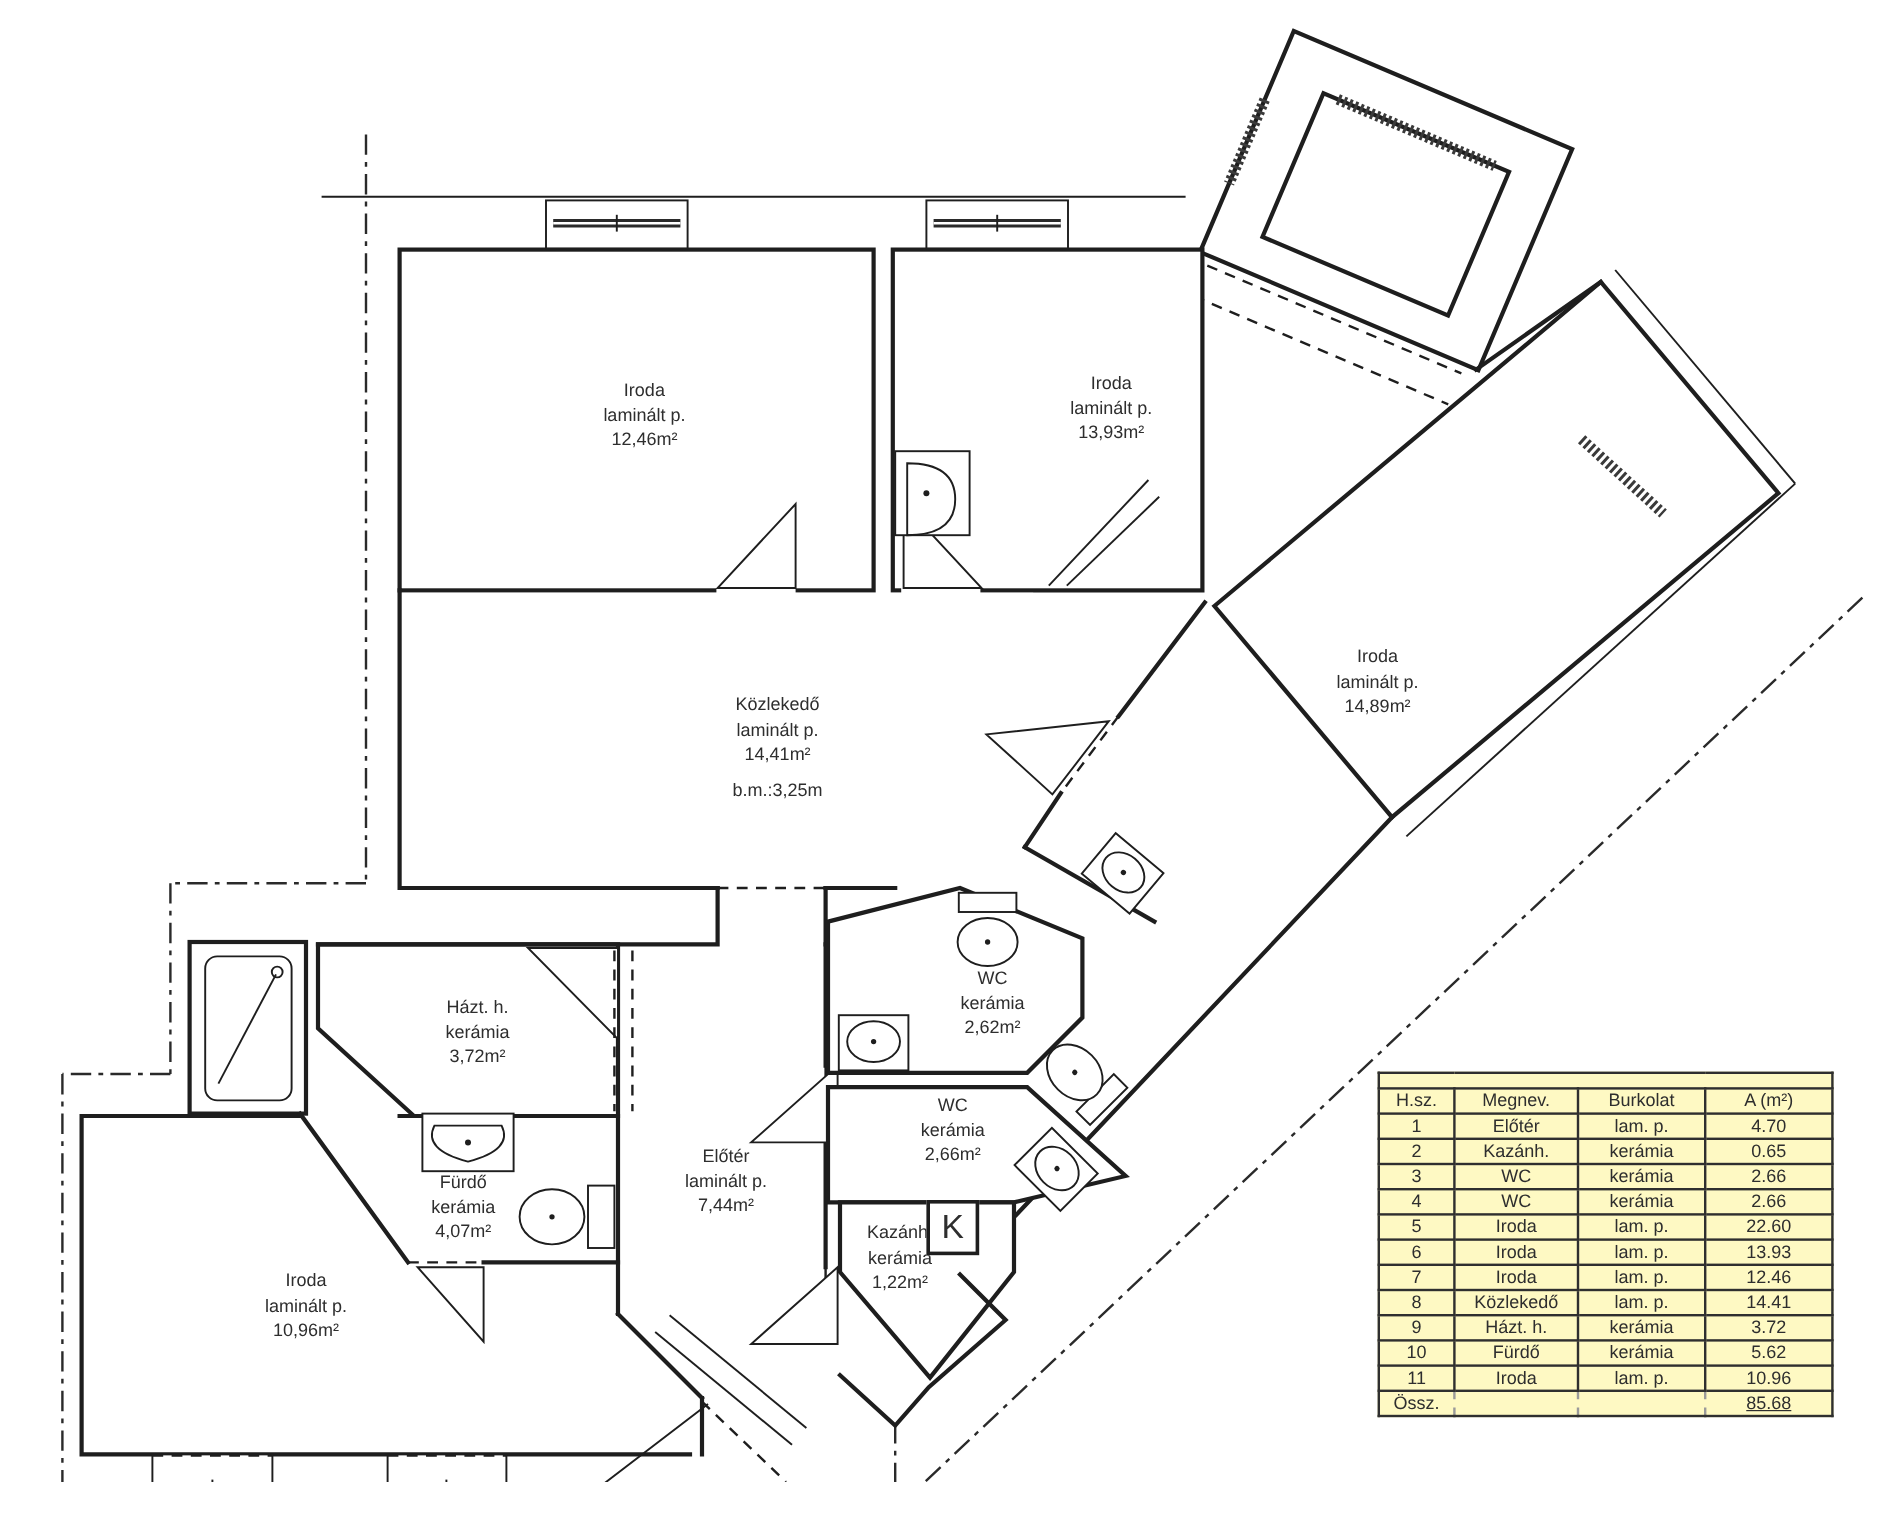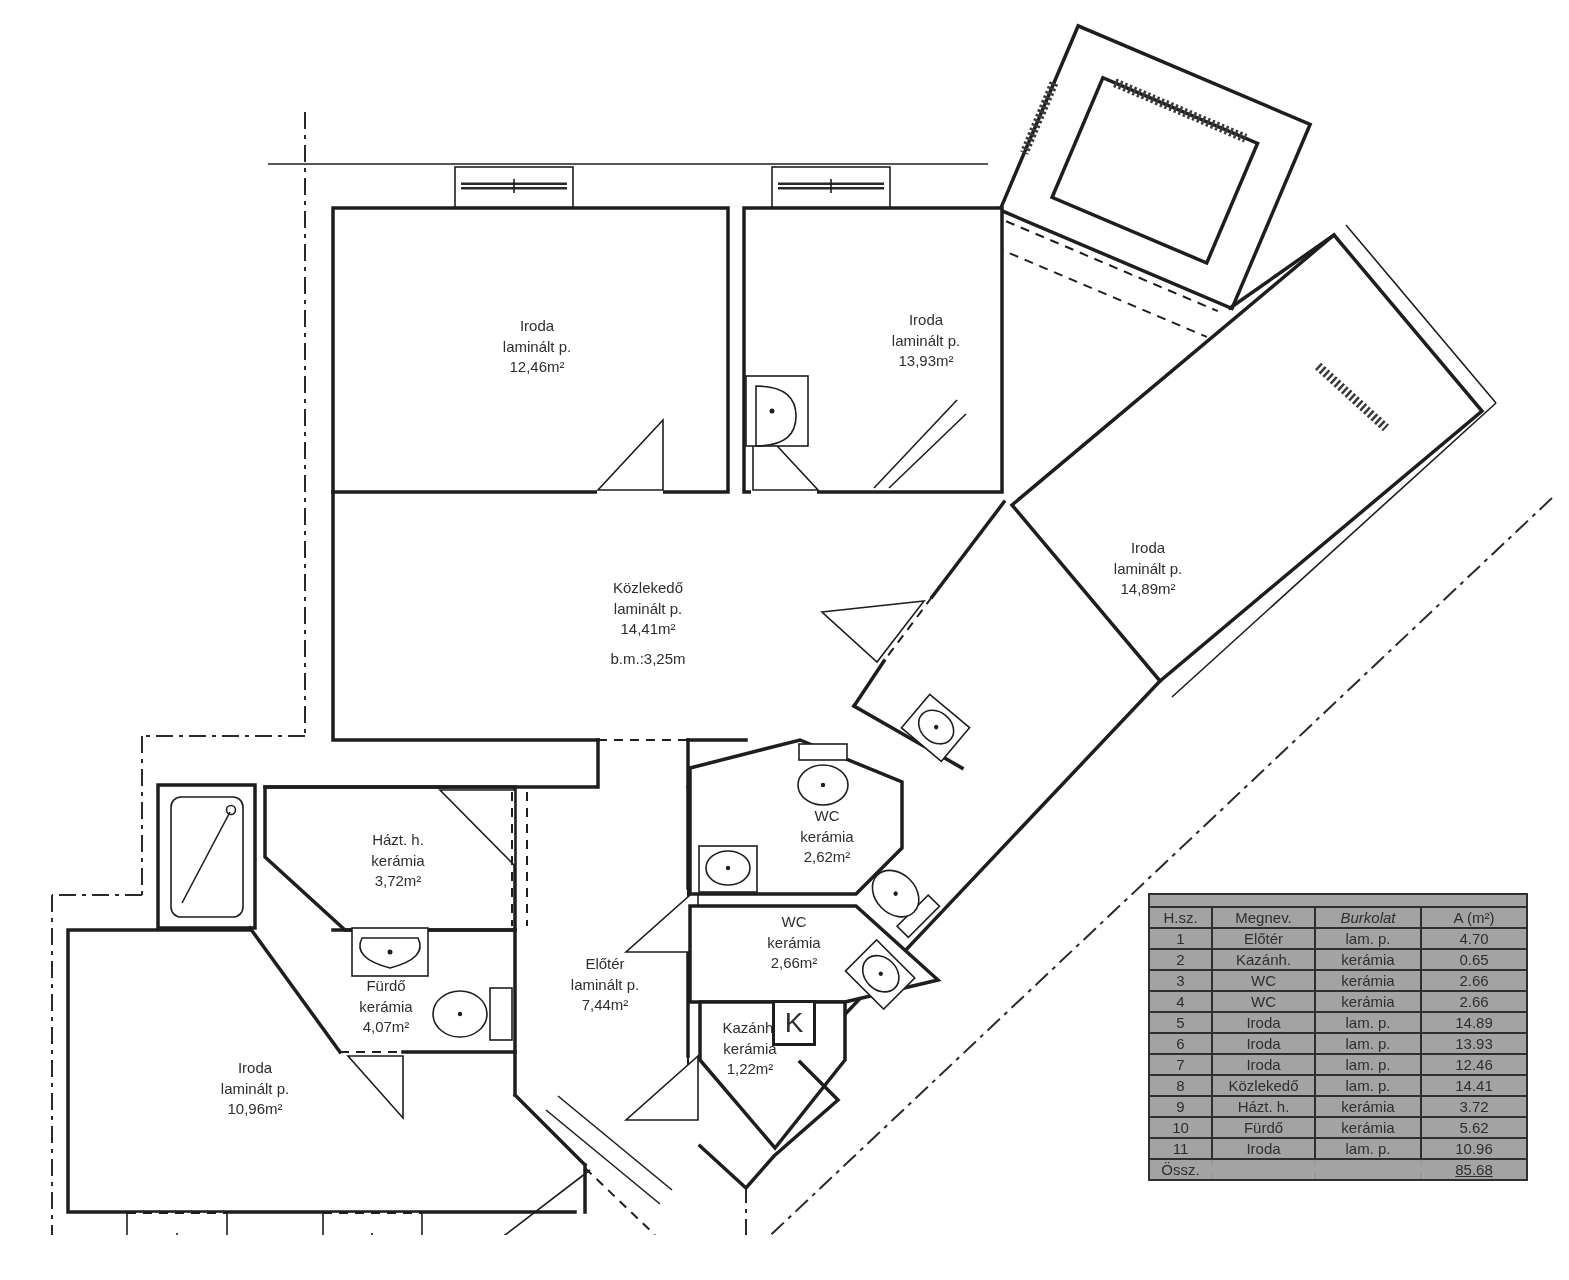--- a/index.html
+++ b/index.html
@@ -17,26 +17,26 @@
   .glz {stroke:#2a2a2a;stroke-width:7;fill:none;}
   .glzc{stroke:#ffffff;stroke-width:2;fill:none;}
   
   .rlabel{position:absolute;transform:translateX(-50%);text-align:center;
           font-size:15px;line-height:1.38;color:#2e2e2e;white-space:nowrap;}
   .note{position:absolute;transform:translateX(-50%);font-size:15px;color:#2e2e2e;white-space:nowrap;text-align:center;}
   
   .kbox{position:absolute;width:38px;height:40px;border:3px solid #1e1e1e;background:#fff;
         display:flex;align-items:center;justify-content:center;font-size:28px;color:#2e2e2e;}
   
-  .legend{position:absolute;left:1148px;top:893px;background:#a3a3a3;}
+  .legend{position:absolute;left:1148px;top:893px;background:#fef9c3;}
   .legend table{border-collapse:collapse;border:2px solid #2f2f2f;}
   .legend td,.legend th{border:2px solid #2f2f2f;font-weight:normal;font-size:15px;color:#2e2e2e;
         text-align:center;height:19px;padding:0 3px;}
   .legend tr.pad td{height:11px;border-bottom:2px solid #2f2f2f;}
-  .col-num{width:55px;} .col-name{width:95px;} .col-floor{width:98px;font-style:italic;} .col-area{width:98px;}
+  .col-num{width:55px;} .col-name{width:95px;} .col-floor{width:98px;} .col-area{width:98px;}
   .legend tr.total td{border-color:#9a9a9a;border-style:dashed;border-top:2px solid #2f2f2f;}
   .legend tr.total td:first-child{color:#2e2e2e;}
   .faded{color:#bfbfbf;text-decoration:underline;}
 </style>
 </head>
 <body>
 
 <div id="stage">
 
 <svg id="plan-svg" width="1569" height="1280" viewBox="0 0 1569 1280">
@@ -306,21 +306,21 @@
     <tr>
             <td>4</td>
             <td>WC</td>
             <td>kerámia</td>
             <td>2.66</td>
           </tr>
     <tr>
             <td>5</td>
             <td>Iroda</td>
             <td>lam. p.</td>
-            <td>14.89</td>
+            <td>22.60</td>
           </tr>
     <tr>
             <td>6</td>
             <td>Iroda</td>
             <td>lam. p.</td>
             <td>13.93</td>
           </tr>
     <tr>
             <td>7</td>
             <td>Iroda</td>

